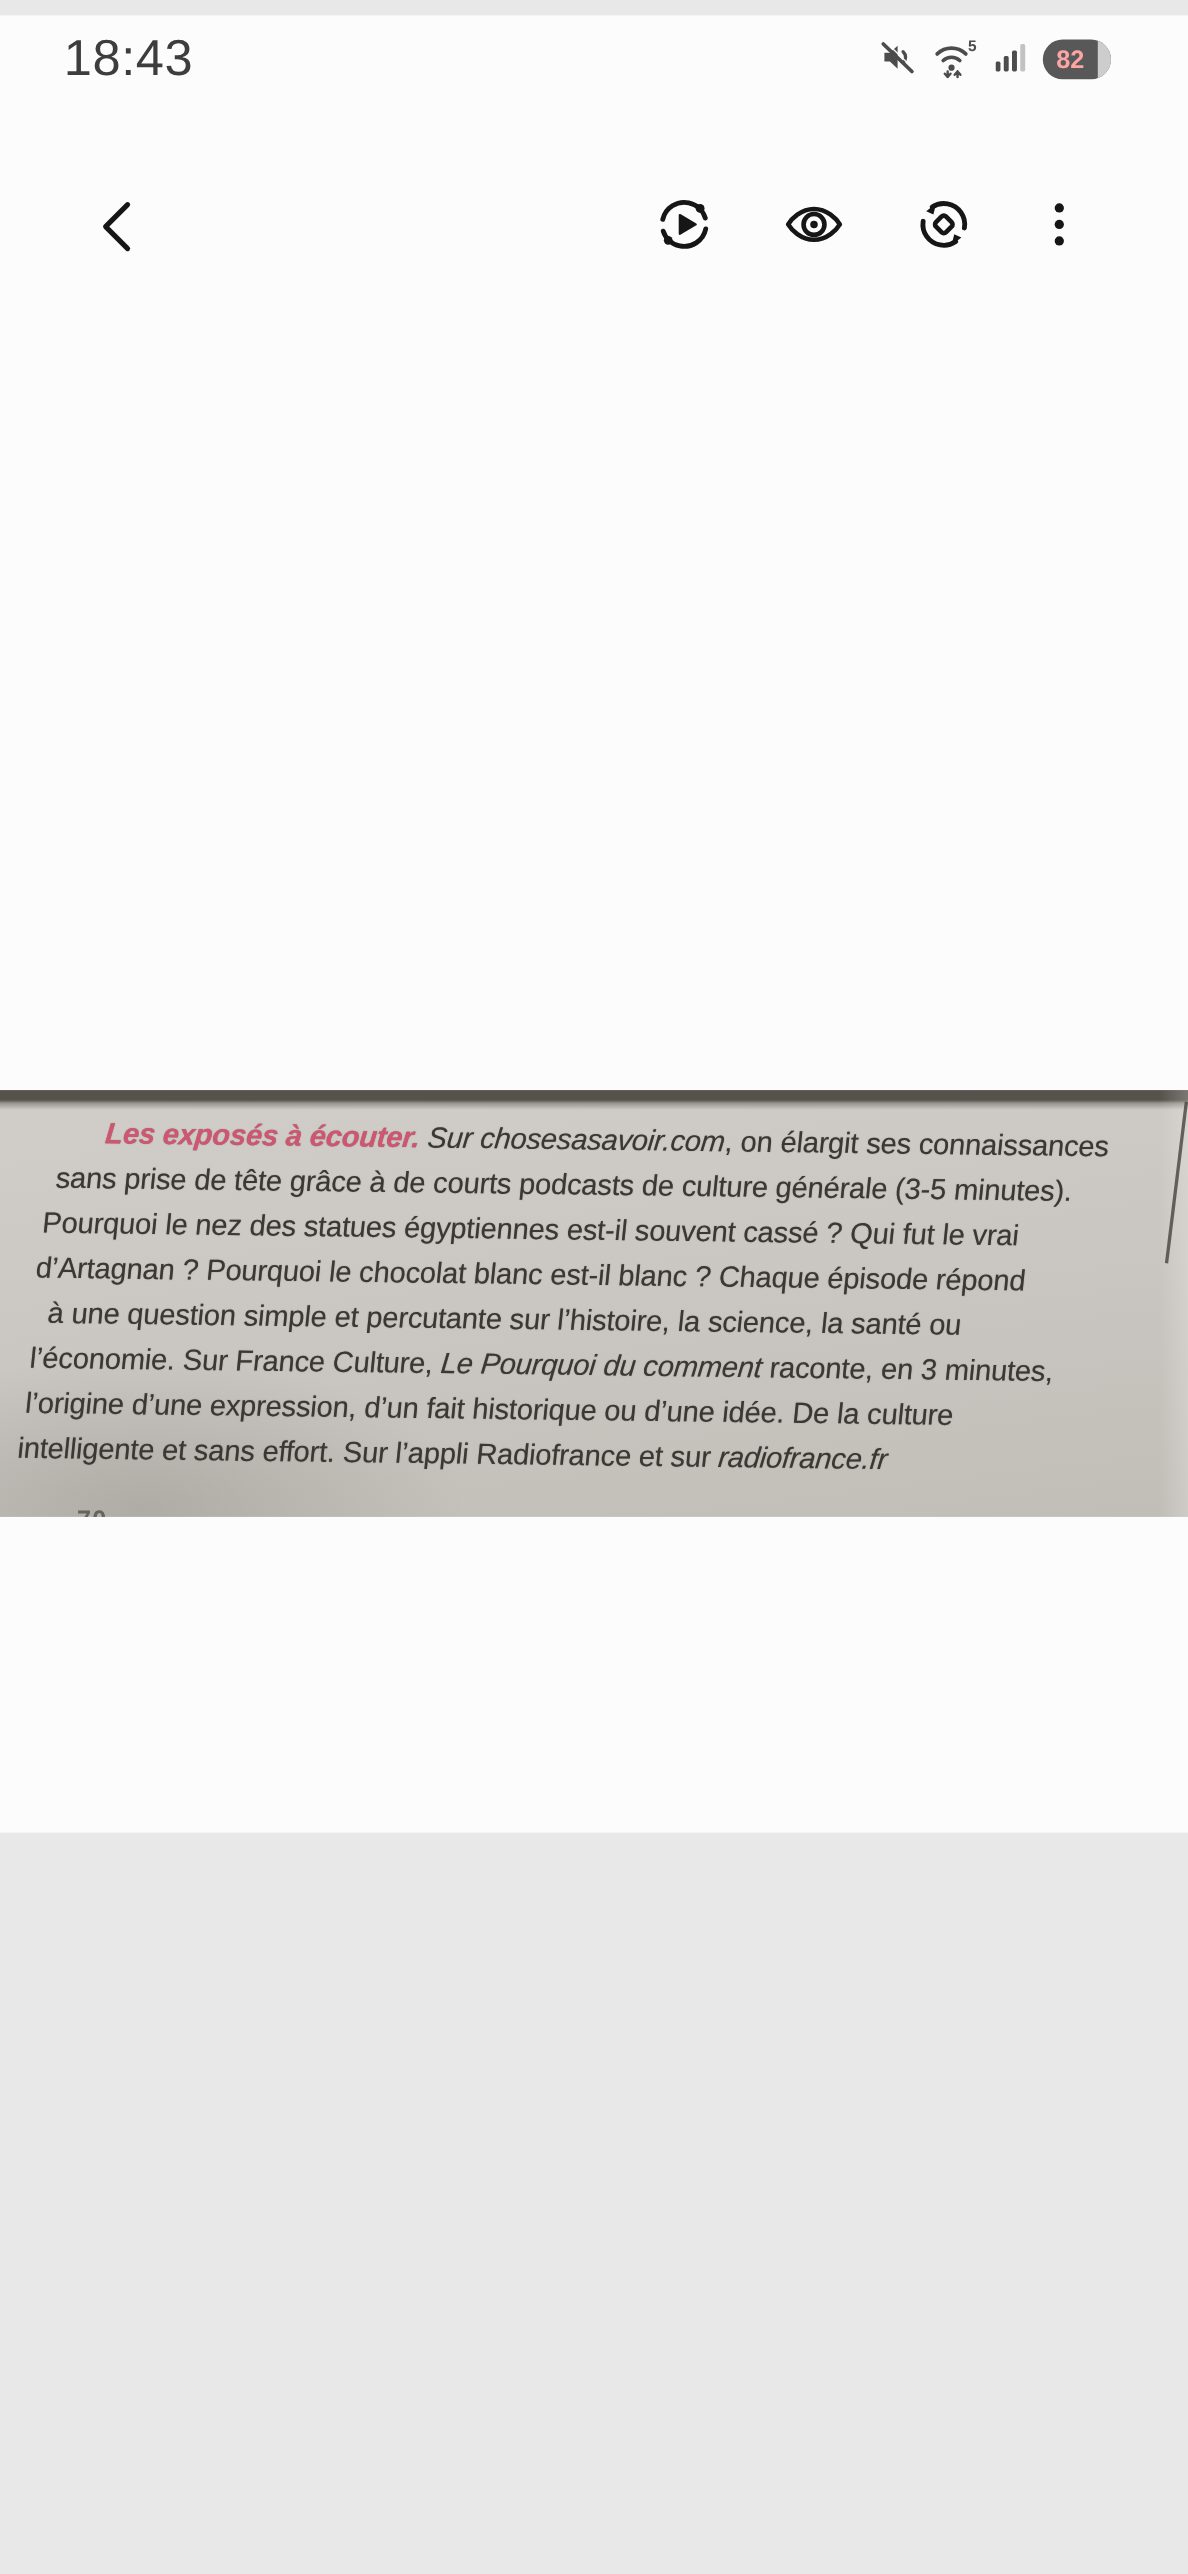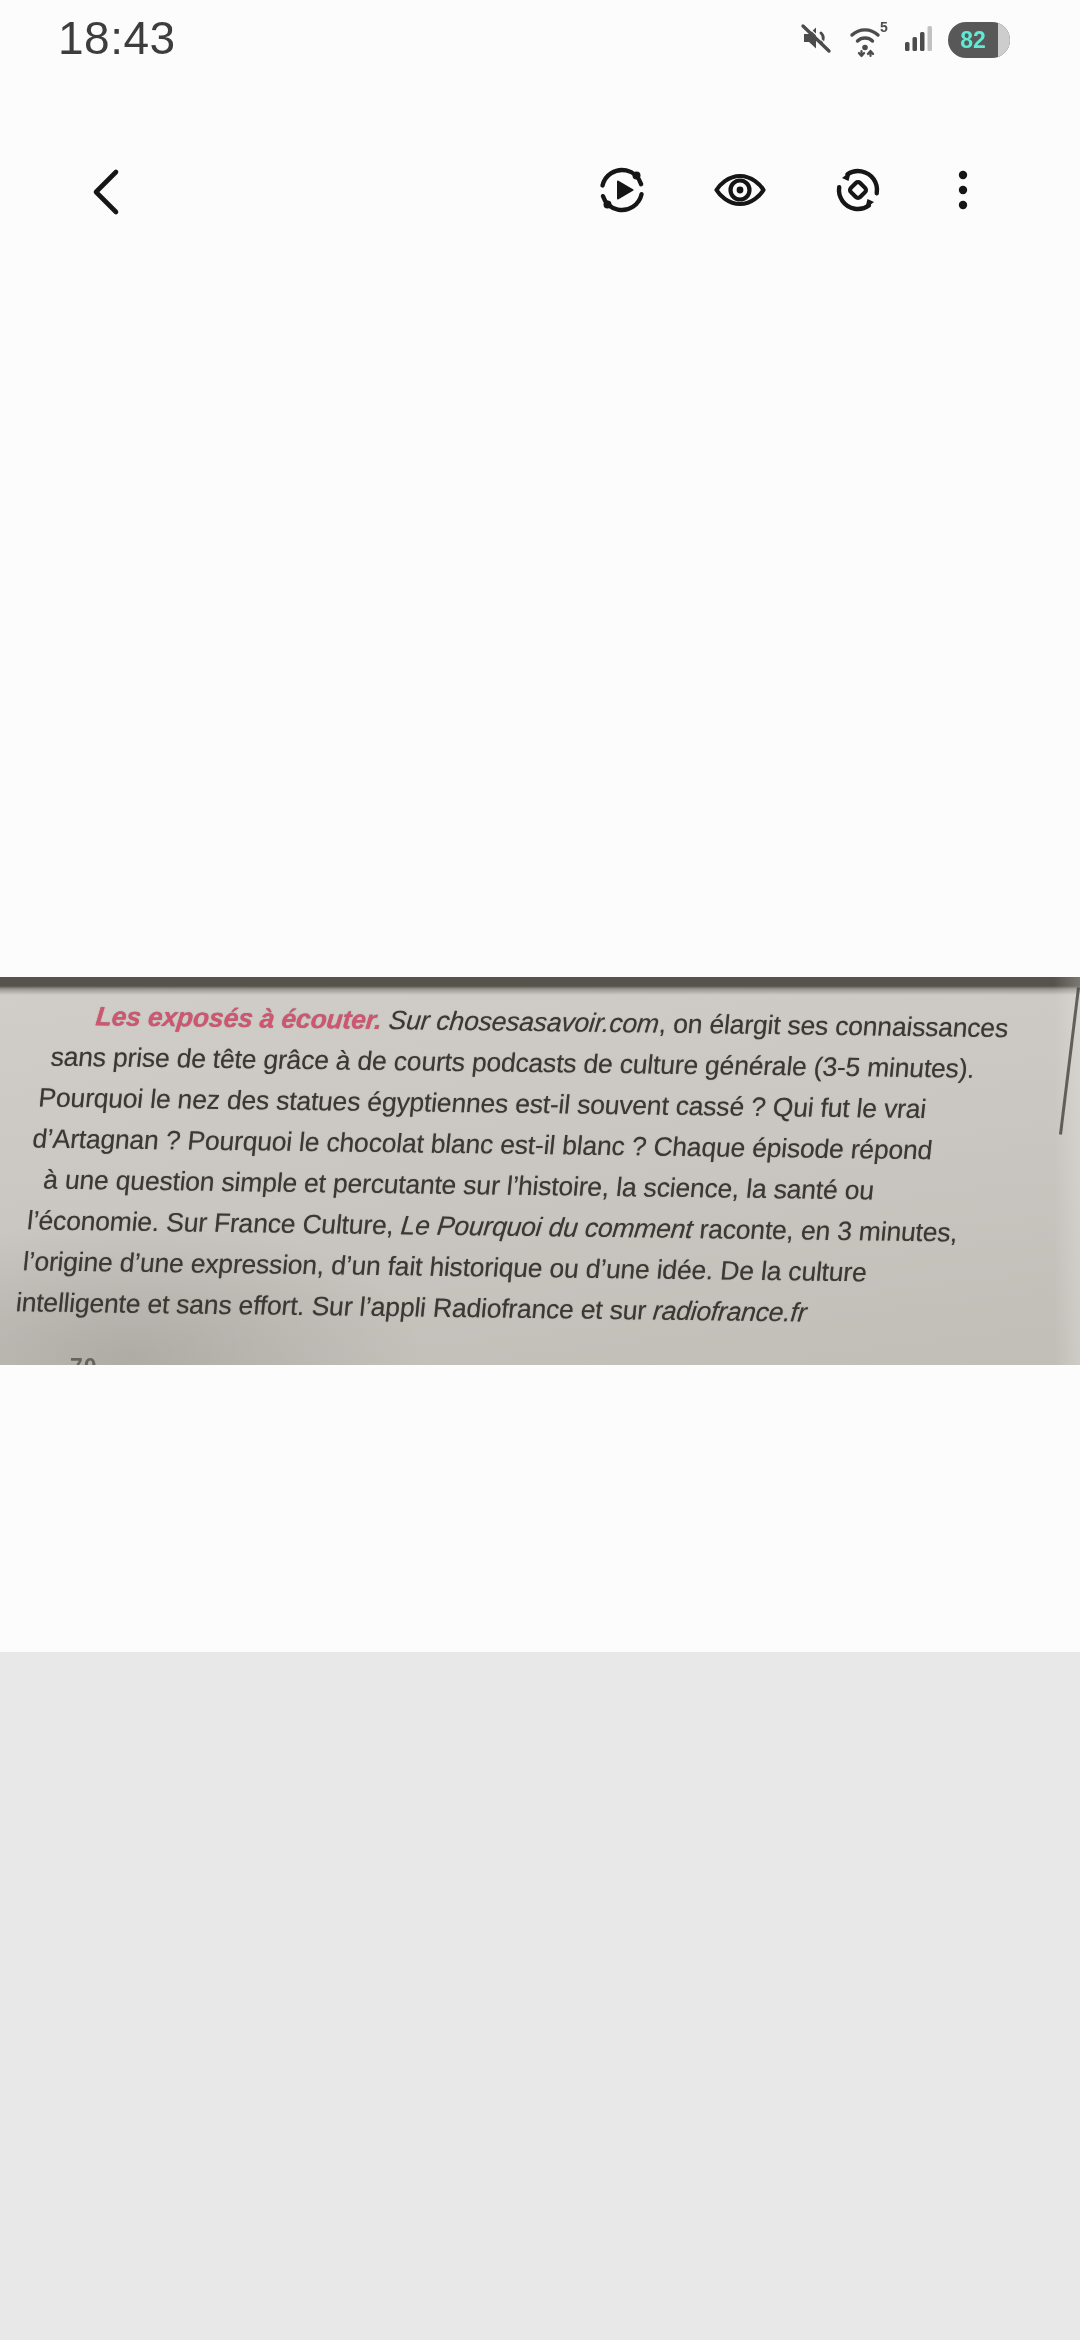--- a/index.html
+++ b/index.html
@@ -1,29 +1,29 @@
 <!DOCTYPE html>
 <html><head>
 <meta charset="utf-8">
 <style>
   html,body{margin:0;padding:0;background:#e8e8e8;}
   .screen{
-    position:relative;width:1080px;height:1652px;margin:0 auto;
+    position:relative;width:1080px;height:1652px;margin:14px auto;
     background:#fcfcfd;overflow:hidden;
     font-family:"Liberation Sans",sans-serif;
   }
   
   .status-bar{position:absolute;top:0;left:0;right:0;height:80px;}
   .status-time{position:absolute;left:58px;top:12px;font-size:46px;line-height:52px;
     font-weight:500;color:#3d3d3d;letter-spacing:.5px;}
   .status-icons{position:absolute;right:70px;top:0;height:80px;display:flex;align-items:center;gap:13px;}
   .battery{position:relative;width:62px;height:36px;border-radius:18px;background:#585858;overflow:hidden;}
   .battery .cap{position:absolute;right:0;top:0;width:12px;height:36px;background:#cdcdcd;}
   .battery .pct{position:absolute;left:0;top:0;width:50px;height:36px;display:flex;align-items:center;
-    justify-content:center;color:#5eead4;font-size:23px;font-weight:bold;}
+    justify-content:center;color:#fca5a5;font-size:23px;font-weight:bold;}
   
   .tbtn{position:absolute;width:56px;height:56px;background:none;border:none;padding:0;cursor:pointer;}
   
   .photo{
     position:absolute;left:0;top:977px;width:1080px;height:388px;overflow:hidden;
     background:
       radial-gradient(ellipse 420px 200px at 12% 98%, rgba(88,83,76,.20), rgba(88,83,76,0) 70%),
       linear-gradient(173deg,#d1cdc8 0%,#c9c5c0 55%,#c1bdb7 100%);
   }
   .photo-topband{position:absolute;top:0;left:0;right:0;height:18px;

